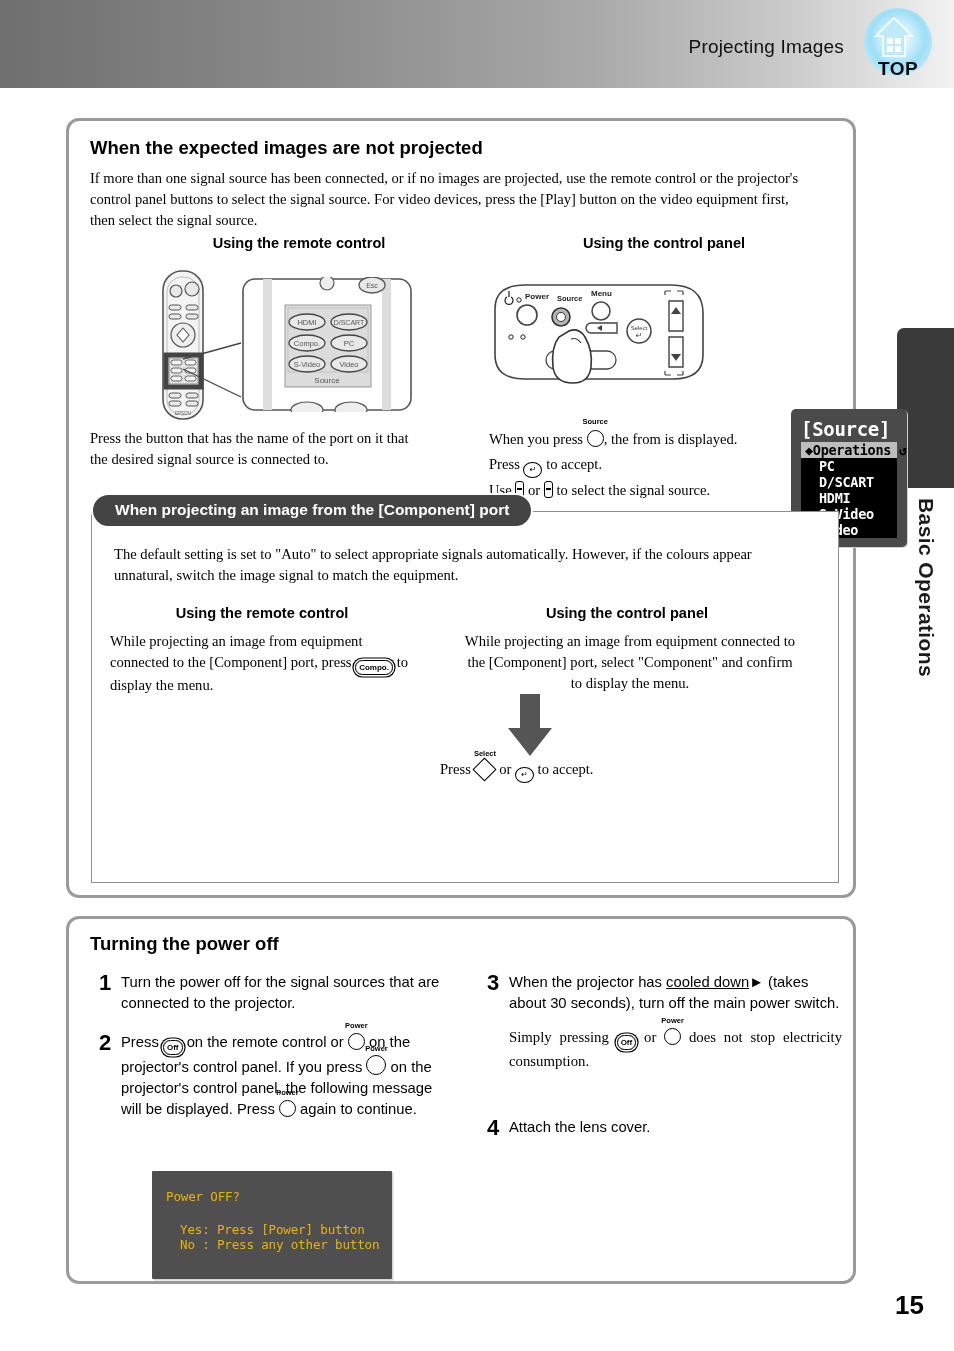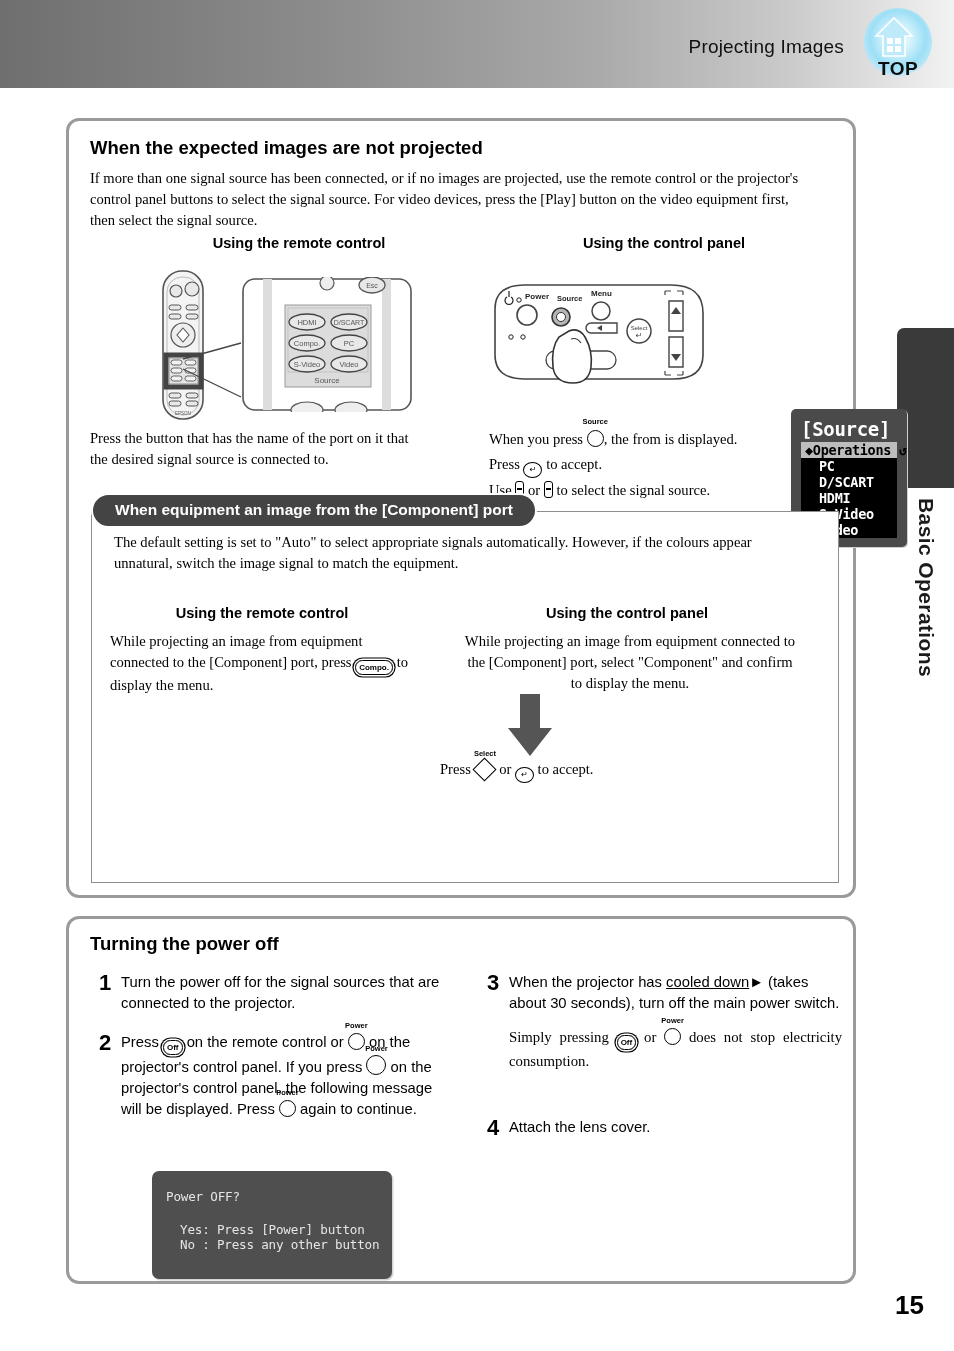--- a/index.html
+++ b/index.html
@@ -110,21 +110,21 @@
   #osd-component .title { text-align:center; }
   #osd-component .rows { background:transparent; }
   #osd-component .row {
     background:#000; text-align:center; border-radius:3px; margin:2px 0; padding:1px 2px;
   }
   #osd-component .row.sel { background:#bdbdbd; color:#000; }
 
   
   #dialog-poweroff {
     position:absolute; left:149px; top:1168px; width:240px; height:108px;
-    background:#4f4f4f; border-radius:7px; color:#e5e5e5;
+    background:#4f4f4f; border-radius:1px; color:#eab308;
     font-family:"DejaVu Sans Mono", monospace; font-size:12.6px;
     padding:18px 0 0 14px; letter-spacing:-.2px;
     box-shadow:1.5px 1.5px 0 #d5d5d5;
   }
   #dialog-poweroff .l2 { margin-top:18px; padding-left:14px; }
   #dialog-poweroff .l3 { padding-left:14px; }
 
   
   .btn-circle {
     display:inline-block; width:17px; height:17px; border-radius:50%;
@@ -336,23 +336,23 @@
     <div style="line-height:1.7;">
       <span>Use</span>
       <span class="btn-sq"></span>
       <span>or</span>
       <span class="btn-sq"></span>
       <span>to select the signal source.</span>
     </div>
   </div>
 
   <div id="component-box" style="left:22px;top:390px;width:748px;height:372px;">
-    <div class="tab-header" style="left:-1px;top:-19px;">When equipment an image from the [Component] port</div>
-
-    <p class="body-text" style="position:absolute;left:22px;top:20px;width:700px;margin:0;">The default setting is set to "Auto" to select appropriate signals automatically. However, if the colours appear unnatural, switch the image signal to match the equipment.</p>
+    <div class="tab-header" style="left:-1px;top:-19px;">When projecting an image from the [Component] port</div>
+
+    <p class="body-text" style="position:absolute;left:22px;top:32px;width:700px;margin:0;">The default setting is set to "Auto" to select appropriate signals automatically. However, if the colours appear unnatural, switch the image signal to match the equipment.</p>
 
     <div class="sub-head" style="position:absolute;left:40px;top:93px;width:260px;">Using the remote control</div>
     <div class="sub-head" style="position:absolute;left:370px;top:93px;width:330px;">Using the control panel</div>
 
     <div class="body-text" style="position:absolute;left:18px;top:119px;width:312px;">
       <span>While projecting an image from equipment connected to the [Component] port, press</span>
       <span class="btn-oval dbl">Compo.</span>
       <span>to display the menu.</span>
     </div>
 

